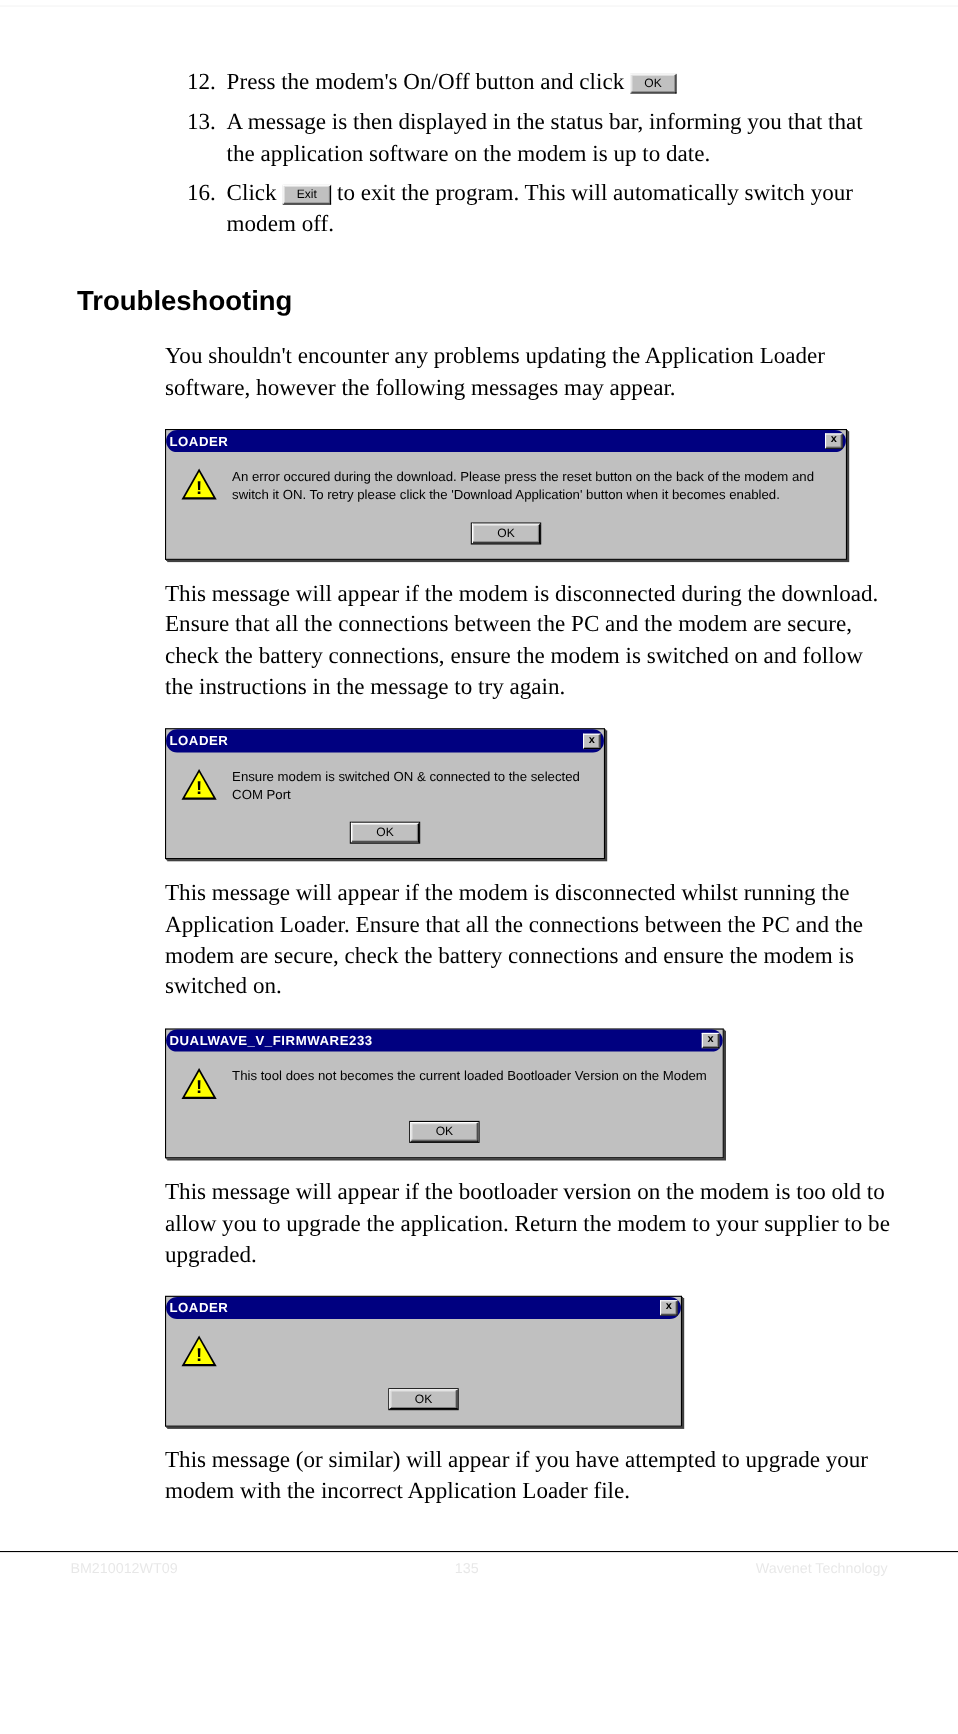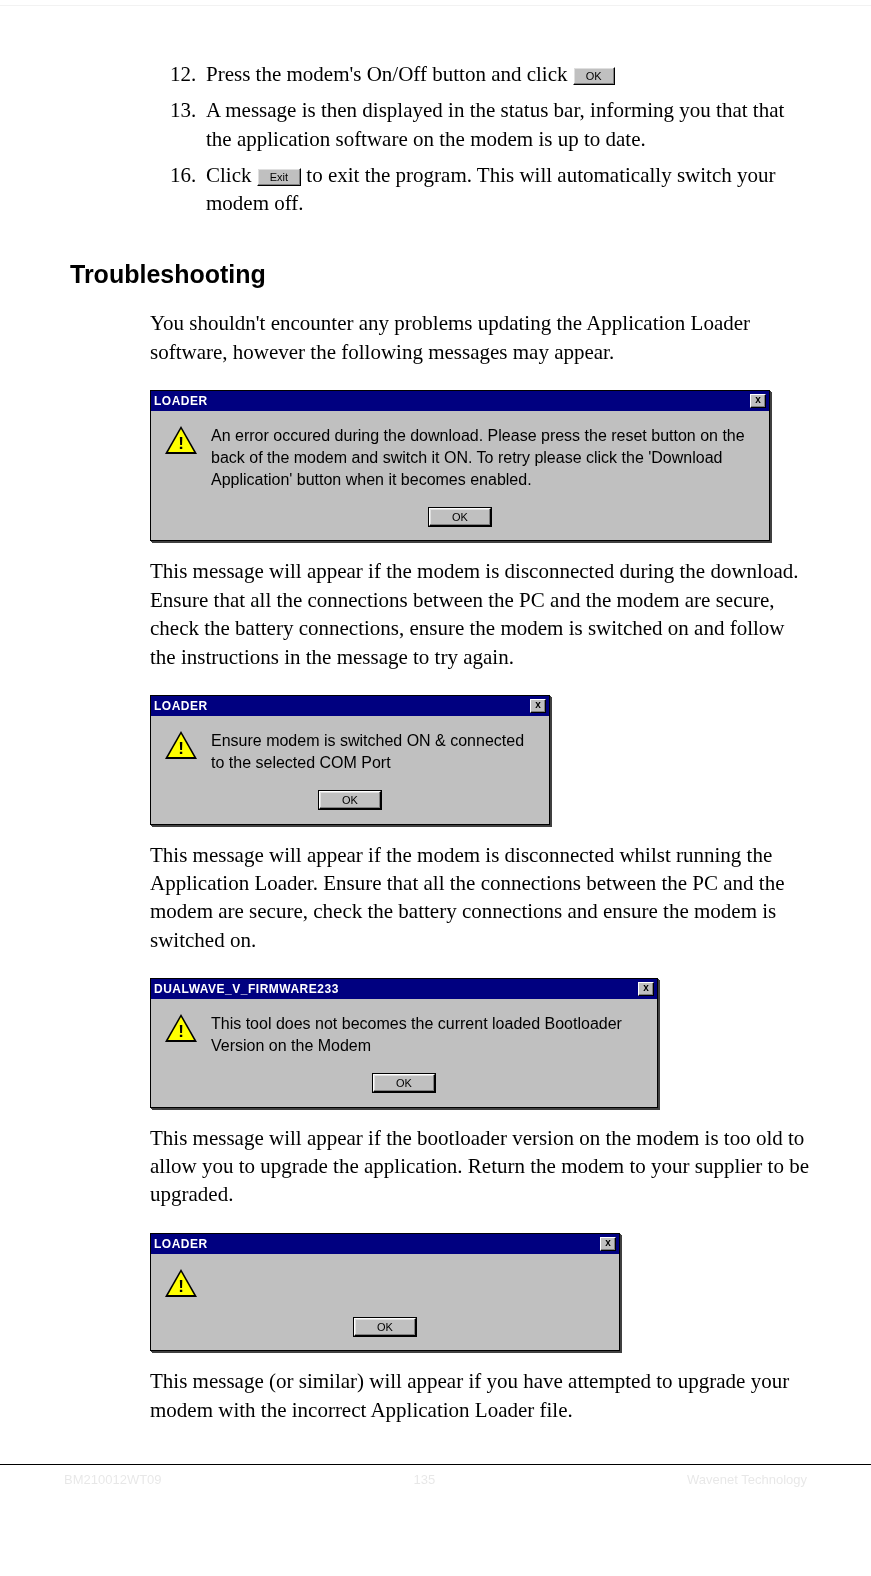--- a/index.html
+++ b/index.html
@@ -55,20 +55,21 @@
     }
     .titlebar {
       background: #000080;
       color: #fff;
       display: flex;
       align-items: center;
       justify-content: space-between;
       padding: 2px 3px;
       font-size: 12px;
       font-weight: bold;
+      border-radius: 10px;
     }
     .titlebar .title-text { letter-spacing: 0.5px; }
     .close-x {
       width: 16px; height: 14px;
       background: #c0c0c0;
       border: 1px solid #000;
       border-top-color:#fff; border-left-color:#fff;
       box-shadow: inset -1px -1px 0 #808080;
       font-size: 10px;
       line-height: 10px;
@@ -106,21 +107,21 @@
       position: absolute;
       top: 10px; left: 0; width: 32px;
       text-align: center;
       font-family: Arial, sans-serif;
       font-weight: bold;
       font-size: 17px;
       color: #000;
       line-height: 17px;
     }
     .dlg-msg {
-      font-size: 16px;
+      font-size: 12px;
       color: #000;
       line-height: 1.35;
     }
     .dlg-actions {
       text-align: center;
       padding: 0 0 12px 0;
     }
     .dlg-ok {
       font-family: Tahoma, Arial, sans-serif;
       font-size: 11px;

